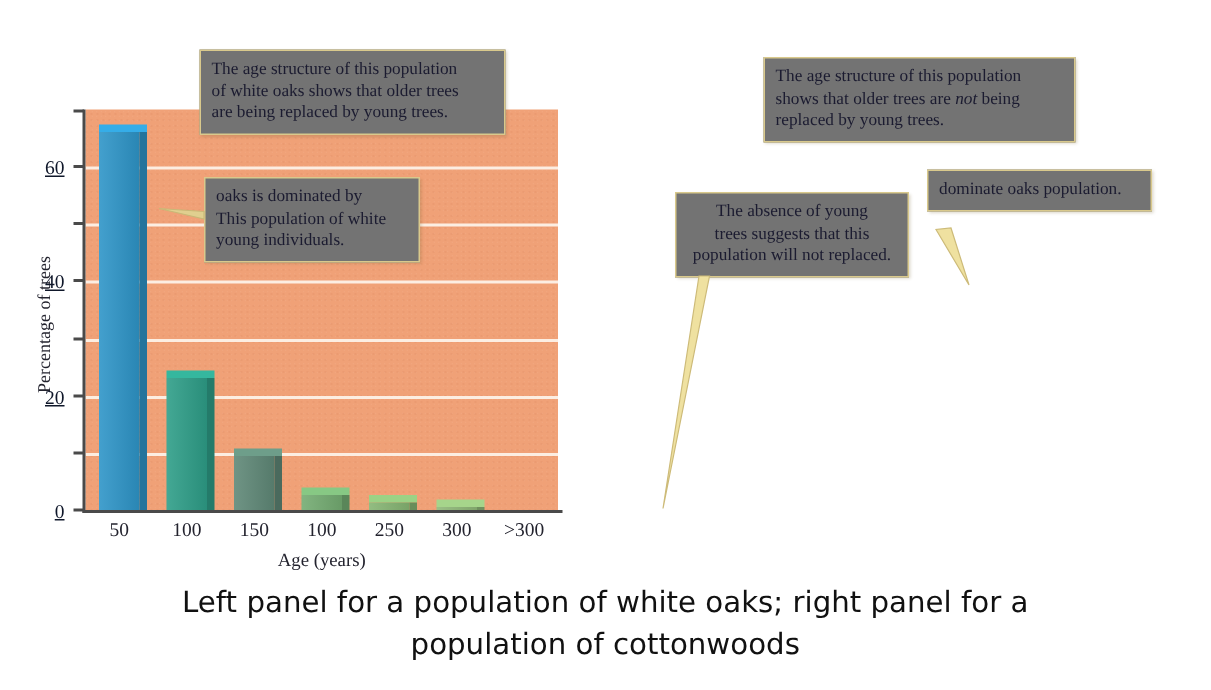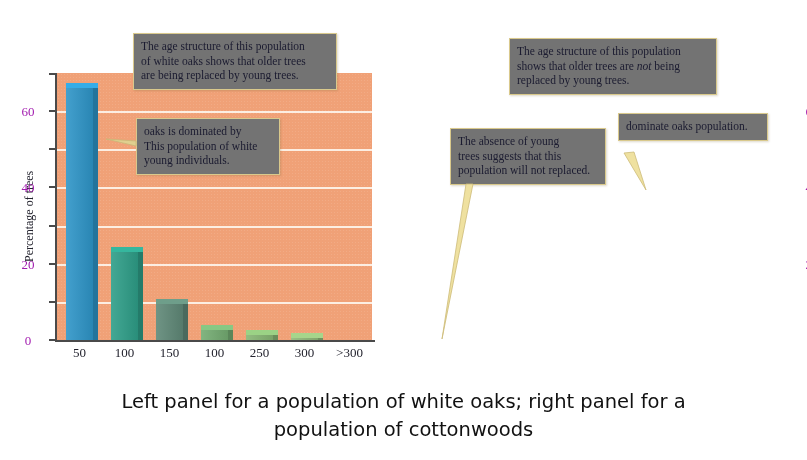--- a/index.html
+++ b/index.html
@@ -58,24 +58,25 @@
 
   .tick {
     position: absolute;
     height: 2px;
     width: 7px;
     background: #4a4a4a;
   }
   .ytick-label {
     position: absolute;
     font-size: 13px;
-    text-align: center;
+    text-align: right;
     width: 30px;
     line-height: 1;
-    color: #a21caf;
+    color: #0f172a;
+    text-decoration: underline;
   }
   .xtick-label {
     position: absolute;
     font-size: 13px;
     text-align: center;
     line-height: 1;
     color: #23232e;
     top: 346px;
   }
 
@@ -157,20 +158,21 @@
       <div class="gridline" style="top: 152.571px;"></div>
       <div class="gridline" style="top: 114.429px;"></div>
       <div class="gridline" style="top: 76.2857px;"></div>
       <div class="gridline" style="top: 38.1429px;"></div>
     </div>
 
   <div class="axis-y" id="axis-y-left"></div>
   <div class="axis-x" id="axis-x-left"></div>
 
   <div class="axis-title-y" id="ytitle-left" style="left: 22px; top: 262px;">Percentage of trees</div>
+  <div class="axis-title-x" id="xtitle-left" style="left: 57px; width: 315px;">Age (years)</div>
 <div class="tick" style="left: 49px; top: 339px;"></div>
     <div class="ytick-label" style="left: 13px; top: 334px;">0</div>
     <div class="tick" style="left: 49px; top: 300.857px;"></div>
     <div class="tick" style="left: 49px; top: 262.714px;"></div>
     <div class="ytick-label" style="left: 13px; top: 257.714px;">20</div>
     <div class="tick" style="left: 49px; top: 224.571px;"></div>
     <div class="tick" style="left: 49px; top: 186.429px;"></div>
     <div class="ytick-label" style="left: 13px; top: 181.429px;">40</div>
     <div class="tick" style="left: 49px; top: 148.286px;"></div>
     <div class="tick" style="left: 49px; top: 110.143px;"></div>
@@ -236,21 +238,21 @@
     <div>This population of white</div>
     <div>young individuals.</div>
   </div>
 
 <div class="callout" id="co-right-top" style="left:509px; top:38px; width:192px;">
     <div>The age structure of this population</div>
     <div>shows that older trees are <i>not</i> being</div>
     <div>replaced by young trees.</div>
   </div>
 
-<div class="callout" id="co-right-absence" style="left:450px; top:128px; width:140px;">
+<div class="callout" id="co-right-absence" style="left:450px; top:128px; width:140px;text-align:center;">
     <div>The absence of young</div>
     <div>trees suggests that this</div>
     <div>population will not replaced.</div>
   </div>
 
 <div class="callout" id="co-right-dominate" style="left:618px; top:113px; width:134px;">
     <div>dominate oaks population.</div>
   </div>
 
 <svg class="leader" id="leaders" width="807" height="380" style="left:0; top:0;">

